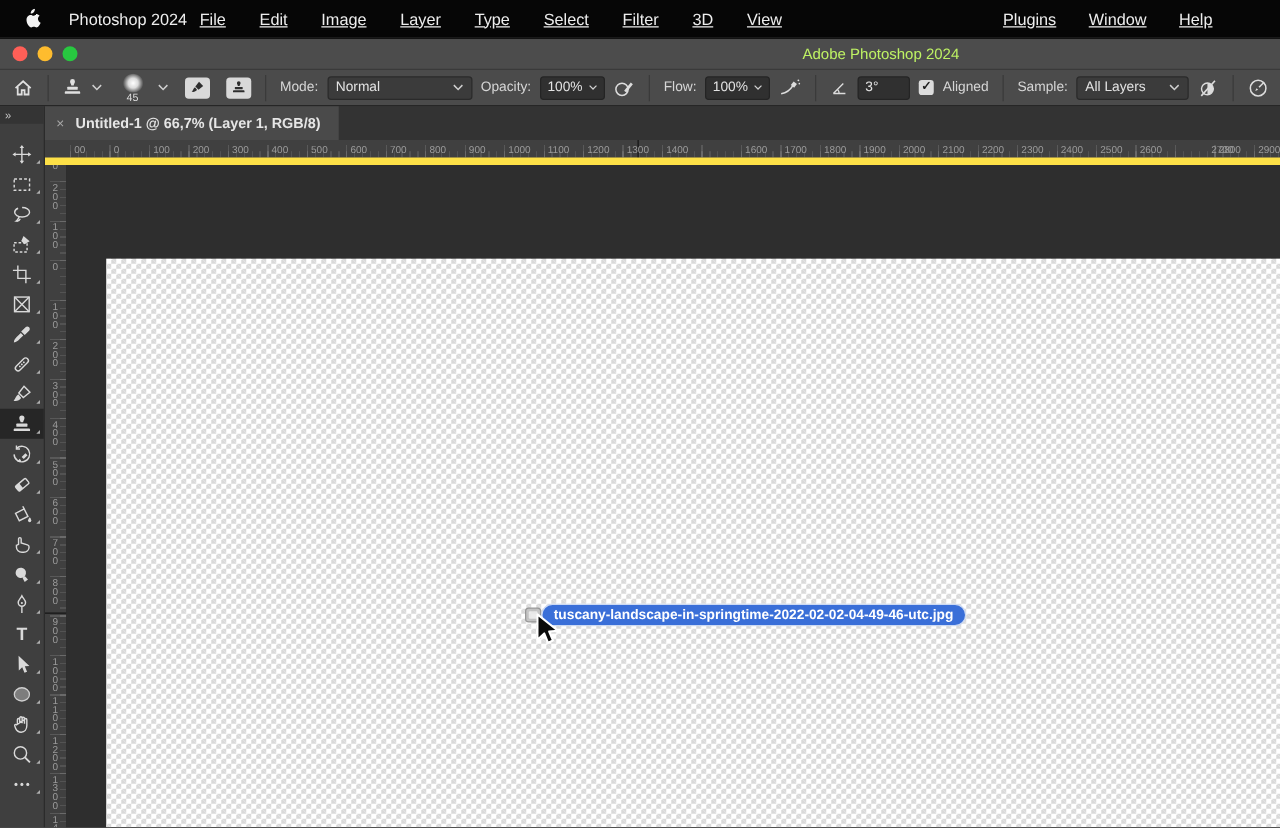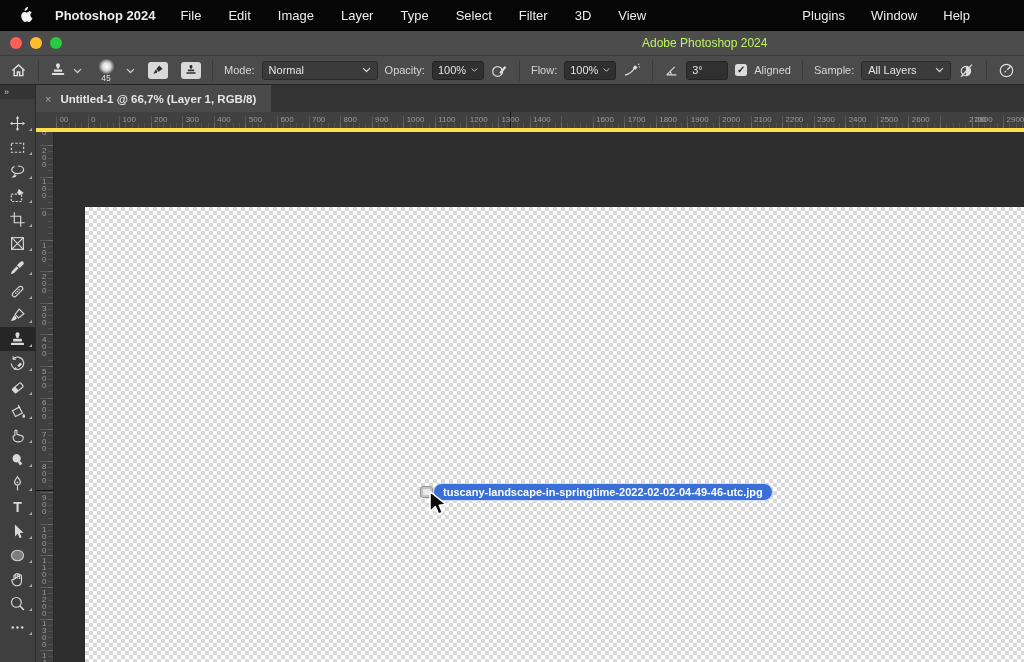--- a/index.html
+++ b/index.html
@@ -4,24 +4,24 @@
 <style>
   * { margin:0; padding:0; box-sizing:border-box; }
   html,body { background:#1a1a1a; }
   #app { width:1024px; height:662px; position:relative; overflow:hidden;
          font-family:"Liberation Sans", sans-serif; background:#2e2e2e; user-select:none; }
 
   
   .menubar { height:30px; background:#060606; display:flex; align-items:center;
              color:#ededed; font-size:13px; }
   .apple { margin:0 22px 0 18px; display:flex; }
-  .brand { font-weight:700; margin-right:25px; }
+  .brand { font-weight:400; margin-right:10px; }
   .menu-left { display:flex; gap:27px; }
   .menu-right { margin-left:auto; display:flex; gap:26px; padding-right:54px; }
-  .menu-item { cursor:default; }
+  .menu-item { cursor:default;text-decoration:underline; }
 
   
   .titlebar { height:26px; background:#4c4c4c; border-top:1px solid #000;
               border-bottom:1px solid #3a3a3a; position:relative; display:flex; align-items:center; }
   .lights { display:flex; gap:8px; padding-left:10px; }
   .light { width:12px; height:12px; border-radius:50%; }
   .win-title { position:absolute; left:642px; top:50%; transform:translateY(-50%);
                font-size:12px; color:#bef264; }
 
   
@@ -59,21 +59,21 @@
   .tool.selected { background:#262626; }
   .tool::after { content:''; position:absolute; right:3px; bottom:4px;
                  border-left:3px solid transparent; border-bottom:3px solid #aeaeae; }
 
   .right-col { flex:1; display:flex; flex-direction:column; min-width:0; }
   .tab-bar { height:27px; background:#333333; display:flex; align-items:stretch; flex:none; }
   .doc-tab { background:#4a4a4a; display:flex; align-items:center; gap:9px;
              padding:0 15px 0 9px; font-size:11.5px; font-weight:700; color:#e6e6e6; }
   .tab-close { color:#a8a8a8; font-size:11px; font-weight:400; }
 
-  .hruler { height:20px; background:#404040; border-bottom:4px solid #fde047;
+  .hruler { height:20px; background:#404040; border-bottom:6px solid #fde047;
             position:relative; overflow:hidden; flex:none; }
   .hruler .lbl { position:absolute; top:3px; font-size:8px; color:#9b9b9b; }
   .hticks-major { position:absolute; left:20.4px; right:0; top:4px; bottom:0;
     background:repeating-linear-gradient(to right, rgba(255,255,255,.13) 0 1px, transparent 1px 31.57px); }
   .hticks-minor { position:absolute; left:20.4px; right:0; bottom:0; height:5px;
     background:repeating-linear-gradient(to right, rgba(255,255,255,.10) 0 1px, transparent 1px 6.314px); }
   .hmarker { position:absolute; left:474px; top:0; bottom:0; width:1px; background:#141414; }
 
   .canvas-row { flex:1; display:flex; min-height:0; }
   .vruler { width:18px; background:#404040; border-right:1px solid #272727;

